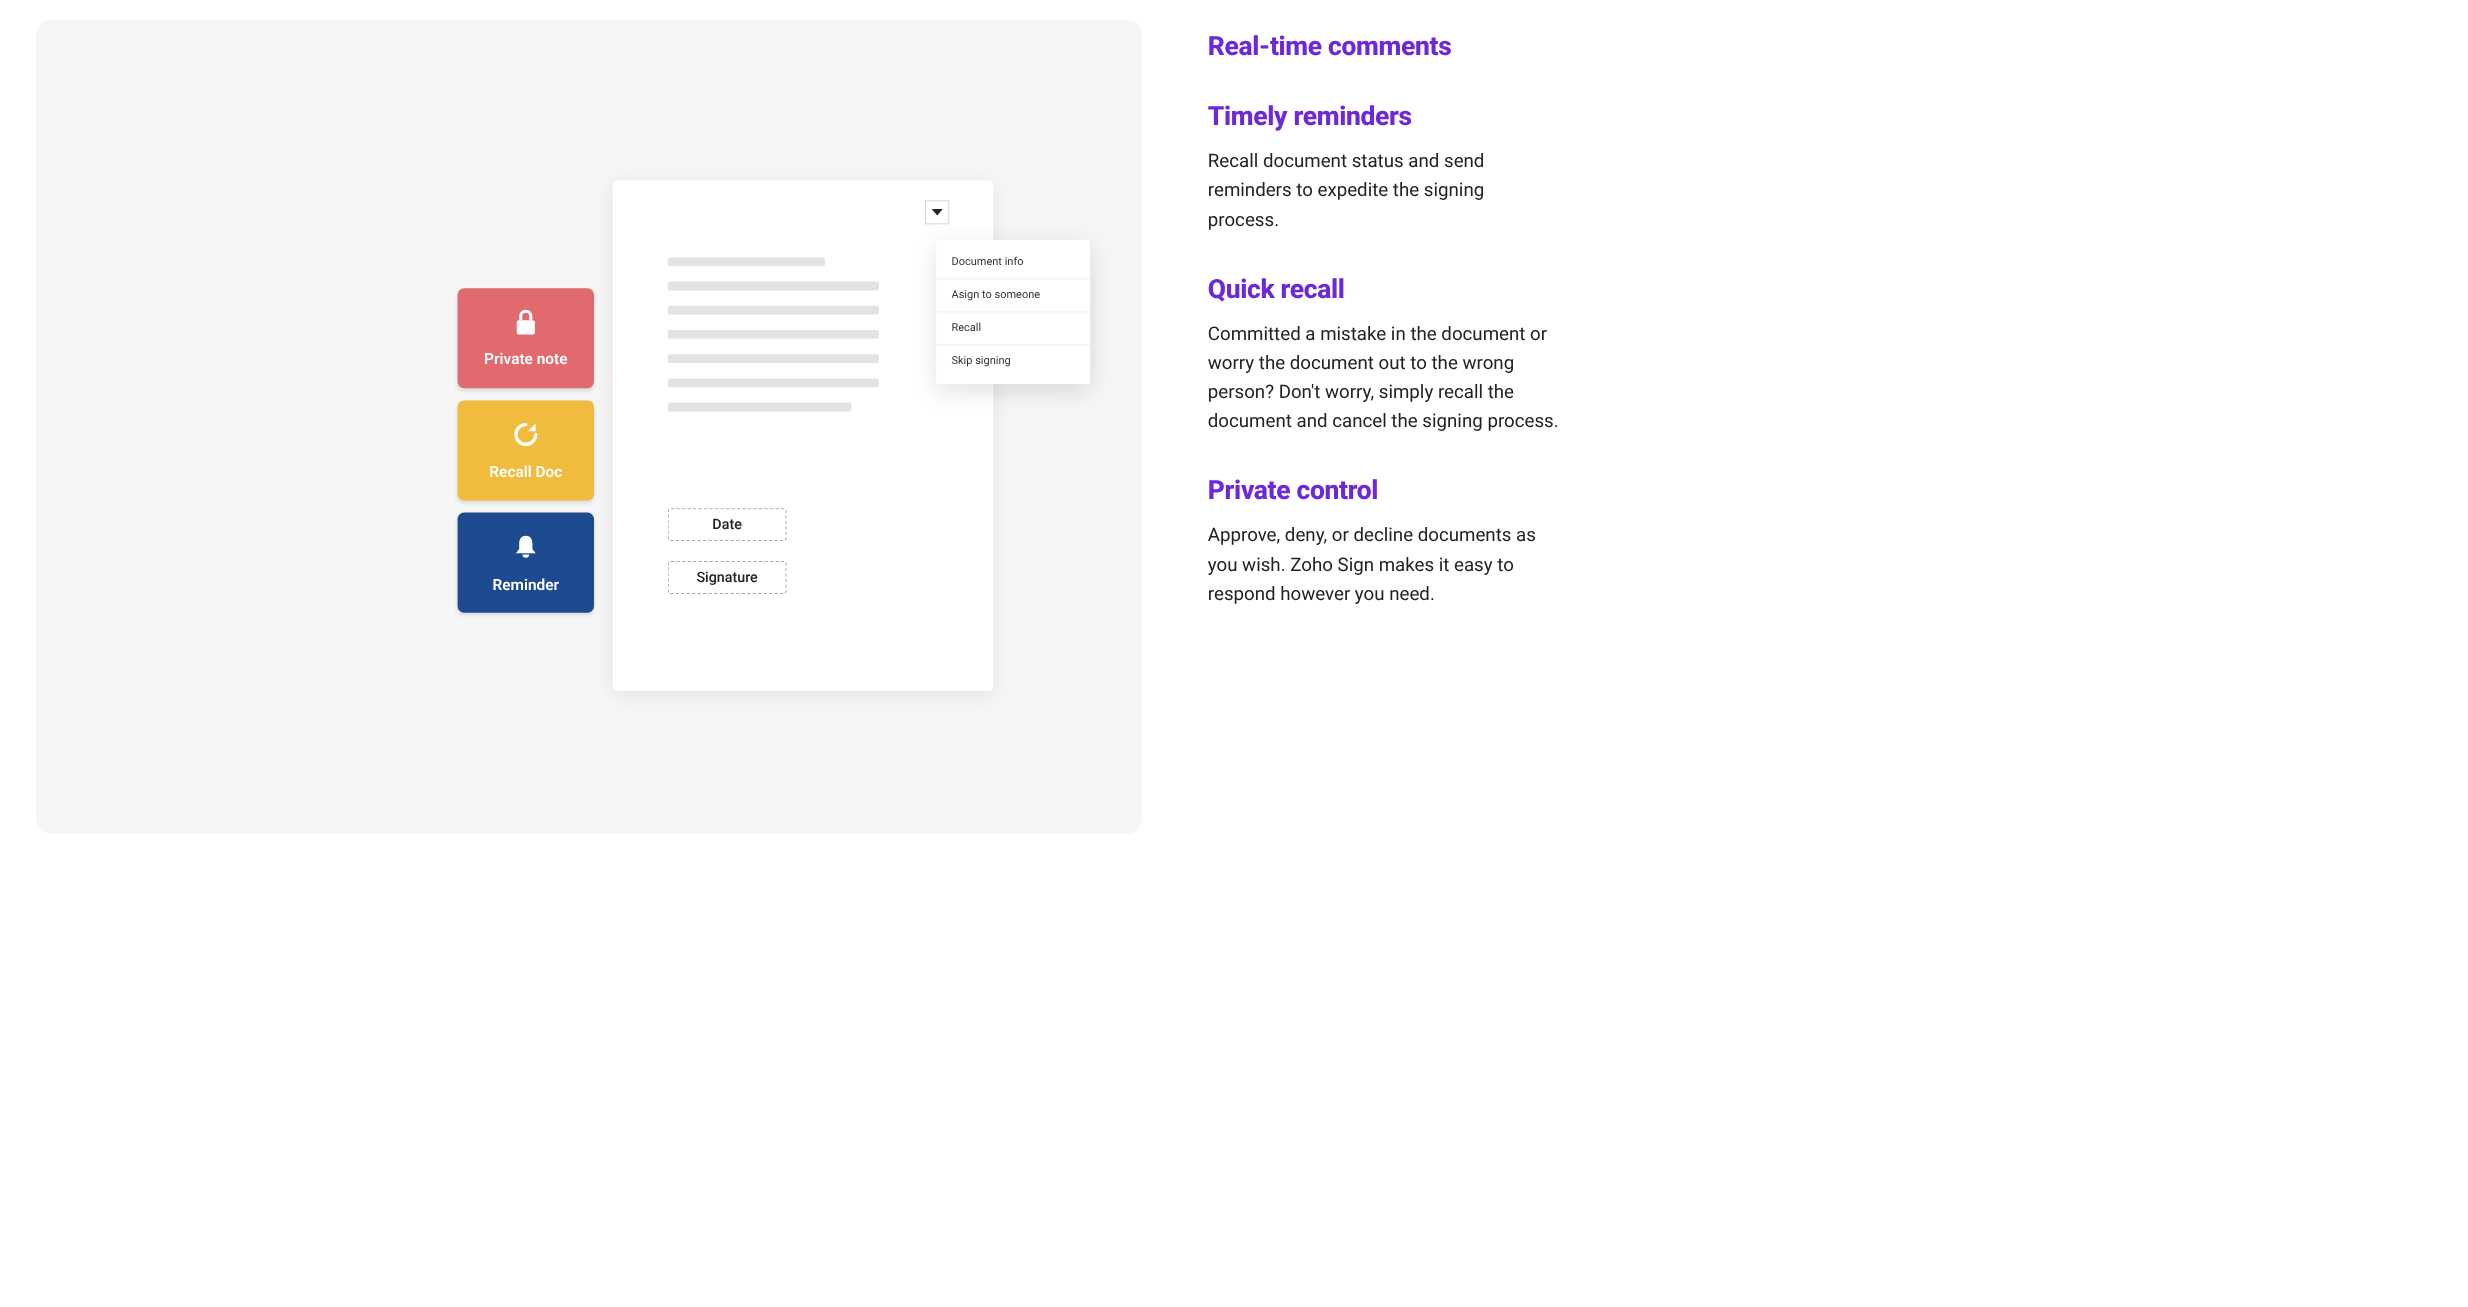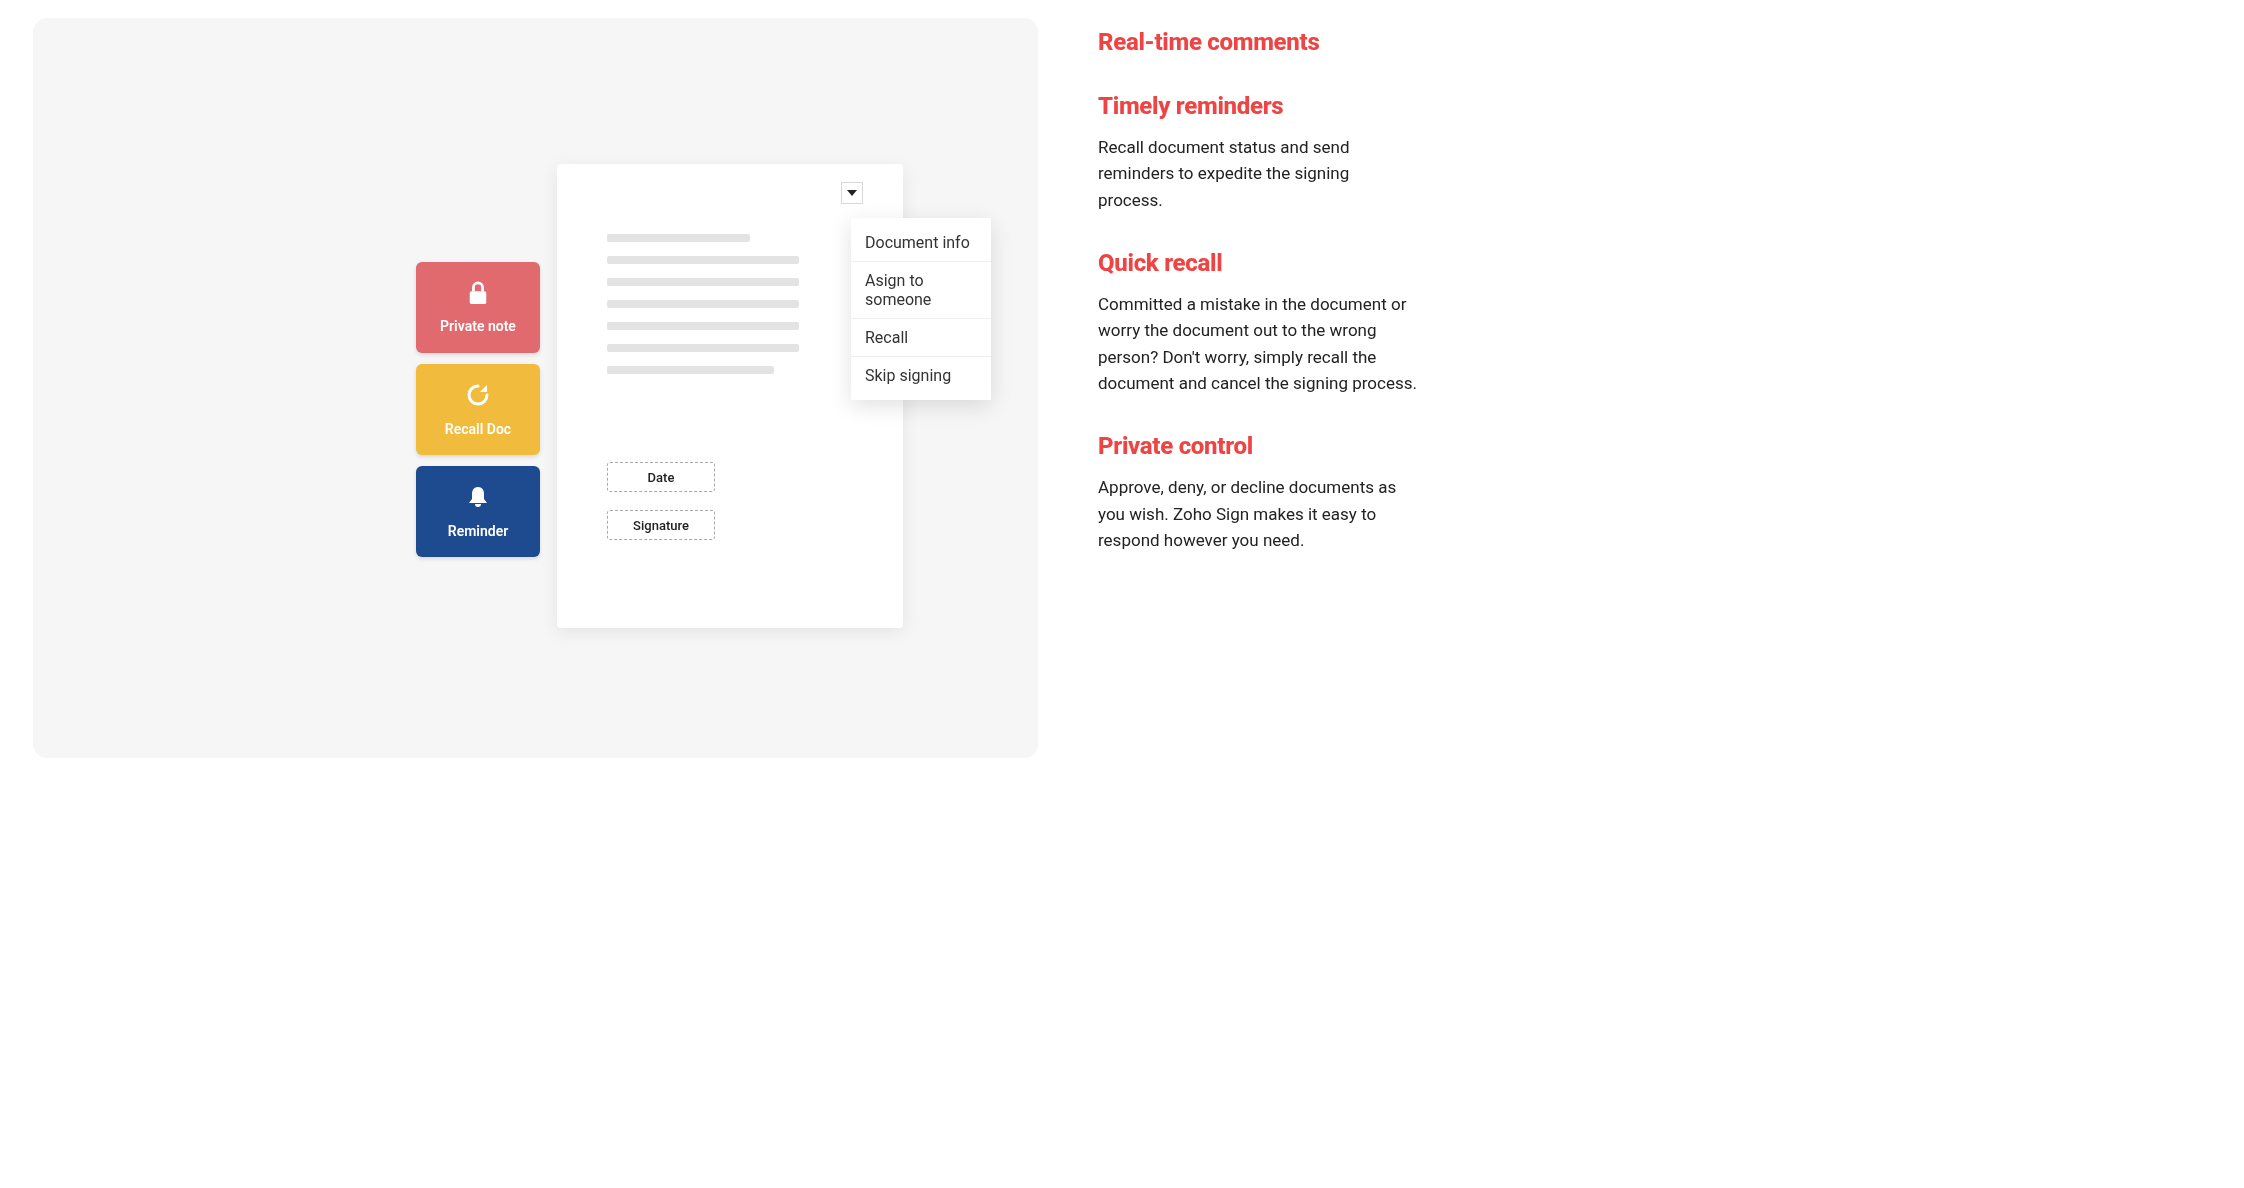--- a/index.html
+++ b/index.html
@@ -104,37 +104,37 @@
     position: absolute;
     left: 818px;
     top: 200px;
     width: 140px;
     background: #ffffff;
     border-radius: 1px;
     box-shadow: 0 6px 22px rgba(0,0,0,0.12);
     padding: 6px 0;
   }
   .dropdown-item {
-    font-size: 16px;
+    font-size: 10px;
     color: #333;
     padding: 9px 14px;
     border-bottom: 1px solid #f0f0f0;
   }
   .dropdown-item:last-child { border-bottom: none; }
 
   
   .text-col {
     width: 320px;
     padding-top: 10px;
   }
   .feature-block { margin-bottom: 36px; }
   .feature-title {
     font-size: 24px;
     font-weight: 800;
-    color: #ef4444;
+    color: #6d28d9;
     margin-bottom: 14px;
     letter-spacing: -0.3px;
   }
   .feature-body {
     font-size: 17px;
     line-height: 1.55;
     color: #222;
   }
 </style>
 </head>

